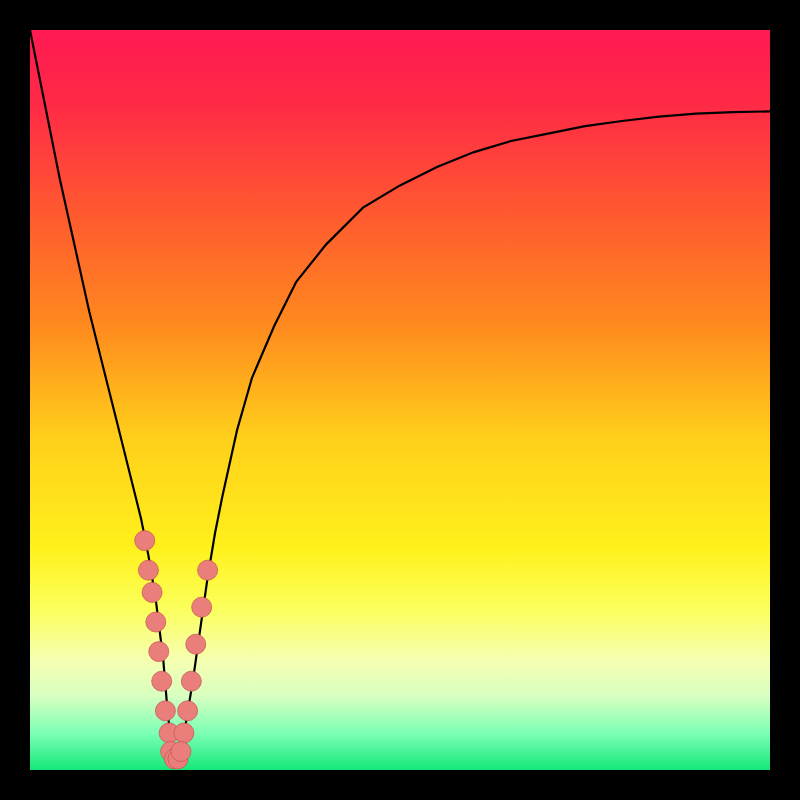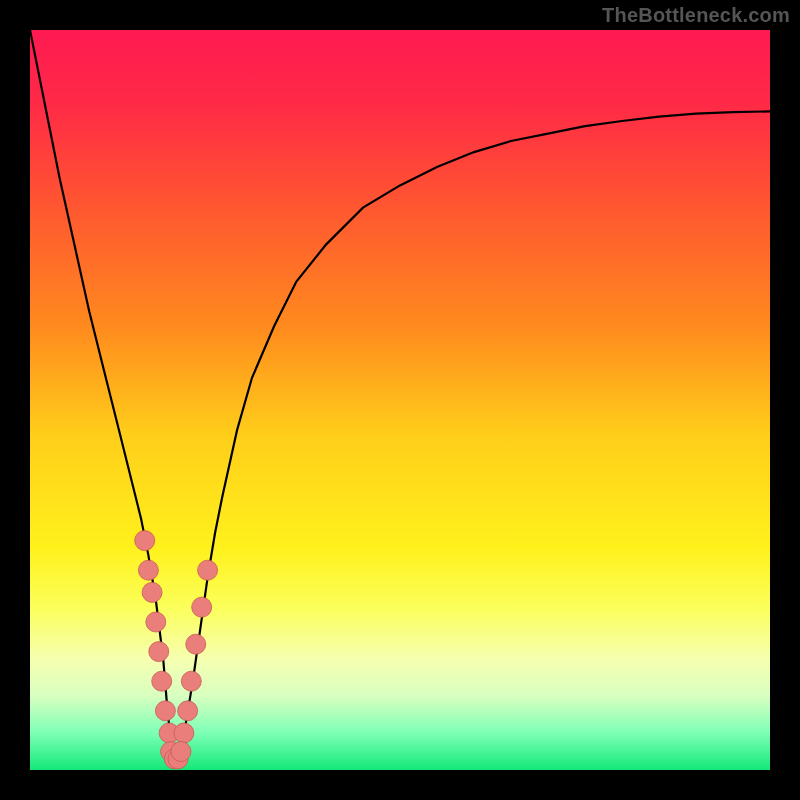--- a/index.html
+++ b/index.html
@@ -31,21 +31,20 @@
     font-size: 20px;
     color: #555;
     letter-spacing: 0.2px;
     -webkit-font-smoothing: antialiased;
   }
 </style>
 </head>
 <body>
 
 <div id="stage">
-  <div id="branding">TheBottleneck.com</div>
   <svg id="plot" viewBox="0 0 740 740" preserveAspectRatio="none">
     <defs>
       <linearGradient id="bg-grad" x1="0" y1="0" x2="0" y2="1">
           <stop offset="0%" stop-color="#ff1a52"></stop>
           <stop offset="10%" stop-color="#ff2a46"></stop>
           <stop offset="25%" stop-color="#ff5a2f"></stop>
           <stop offset="40%" stop-color="#ff8a1e"></stop>
           <stop offset="55.00000000000001%" stop-color="#ffcf1a"></stop>
           <stop offset="70%" stop-color="#fff11c"></stop>
           <stop offset="78%" stop-color="#fbff5a"></stop>

